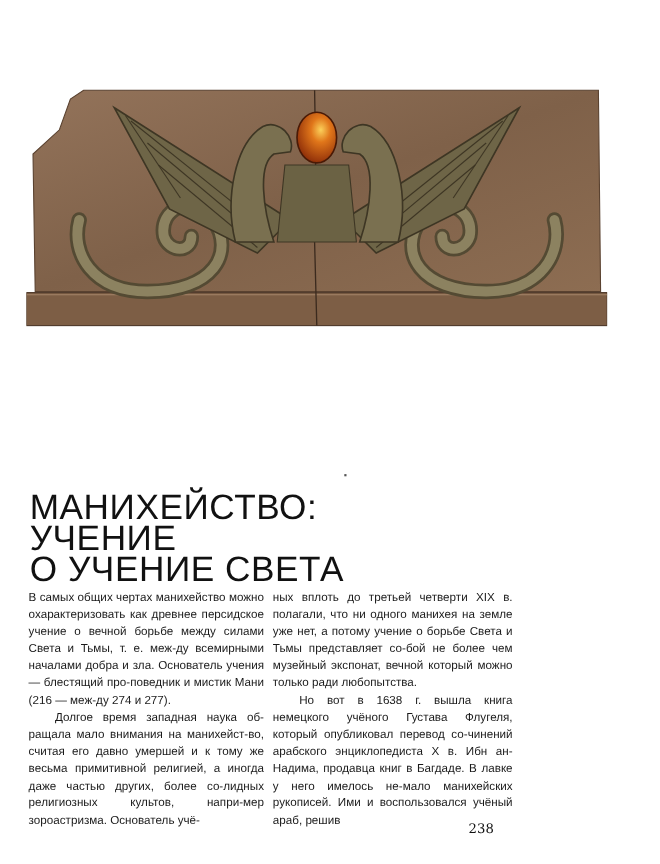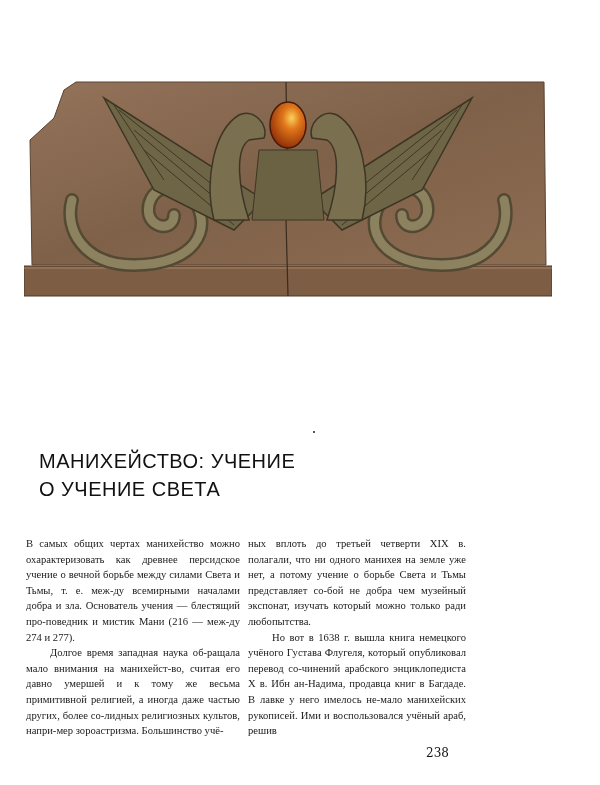--- a/index.html
+++ b/index.html
@@ -4,29 +4,29 @@
   <style>
     html, body { margin: 0; padding: 0; background: #ffffff; }
     body { width: 600px; height: 785px; position: relative; overflow: hidden; font-family: "DejaVu Serif", serif; color: #1a1a1a; }
 
     .relief {
       position: absolute; left: 24px; top: 80px; width: 528px; height: 220px;
     }
     .relief svg { width: 100%; height: 100%; display: block; }
 
     .title {
-      position: absolute; left: 39px; top: 447px; width: 380px;
+      position: absolute; left: 27px; top: 447px; width: 380px;
       font-family: "Liberation Sans", sans-serif; font-weight: normal;
-      font-size: 20px; line-height: 28px; letter-spacing: 0.5px; color: #111;
+      font-size: 32px; line-height: 28px; letter-spacing: 0.5px; color: #111;
       margin: 0;
     }
 
     .col {
       position: absolute; top: 536px;
-      font-family: Liberation Serif, serif; font-size: 10.6px; line-height: 15.6px;
+      font-family: Liberation Sans, sans-serif; font-size: 10.6px; line-height: 15.6px;
       text-align: justify; color: #1a1a1a;
     }
     .col p { margin: 0; hyphens: manual; }
     .col p.indent { text-indent: 24px; }
     .col-left { left: 26px; width: 214px; }
     .col-right { left: 248px; width: 218px; }
 
     .page-number {
       position: absolute; left: 426px; top: 746px;
       font-family: "DejaVu Serif", serif; font-size: 12px; color: #111;
@@ -91,21 +91,21 @@
 
 <h1 class="title">
   <span>МАНИХЕЙСТВО: УЧЕНИЕ</span><br>
   <span>О УЧЕНИЕ СВЕТА</span>
 </h1>
 
 <div class="speck"></div>
 
 <div class="col col-left">
   <p>В самых общих чертах манихейство можно охарактеризовать как древнее персидское учение о вечной борьбе между силами Света и Тьмы, т. е. меж-ду всемирными началами добра и зла. Основатель учения — блестящий про-поведник и мистик Мани (216 — меж-ду 274 и 277).</p>
-  <p class="indent">Долгое время западная наука об-ращала мало внимания на манихейст-во, считая его давно умершей и к тому же весьма примитивной религией, а иногда даже частью других, более со-лидных религиозных культов, напри-мер зороастризма. Большинство учё-</p>
+  <p class="indent">Долгое время западная наука об-ращала мало внимания на манихейст-во, считая его давно умершей и к тому же весьма примитивной религией, а иногда даже частью других, более со-лидных религиозных культов, напри-мер зороастризма. Основатель учё-</p>
 </div>
 
 <div class="col col-right">
-  <p>ных вплоть до третьей четверти XIX в. полагали, что ни одного манихея на земле уже нет, а потому учение о борьбе Света и Тьмы представляет со-бой не добра чем музейный экспонат, изучать который можно только ради любопытства.</p>
+  <p>ных вплоть до третьей четверти XIX в. полагали, что ни одного манихея на земле уже нет, а потому учение о борьбе Света и Тьмы представляет со-бой не более чем музейный экспонат, вечной который можно только ради любопытства.</p>
   <p class="indent">Но вот в 1638 г. вышла книга немецкого учёного Густава Флугеля, который опубликовал перевод со-чинений арабского энциклопедиста X в. Ибн ан-Надима, продавца книг в Багдаде. В лавке у него имелось не-мало манихейских рукописей. Ими и воспользовался учёный араб, решив</p>
 </div>
 
 <div class="page-number">238</div>
 
 </body></html>

